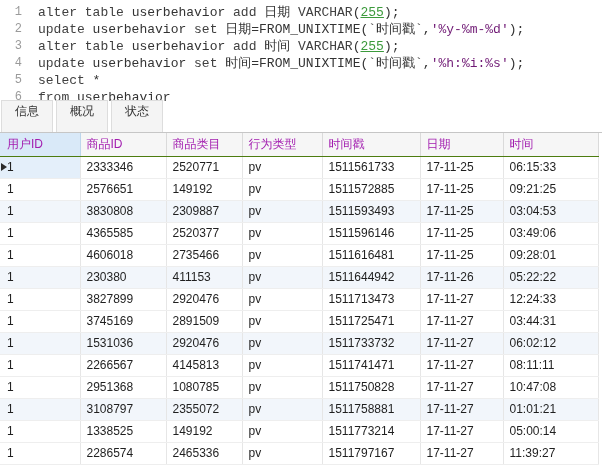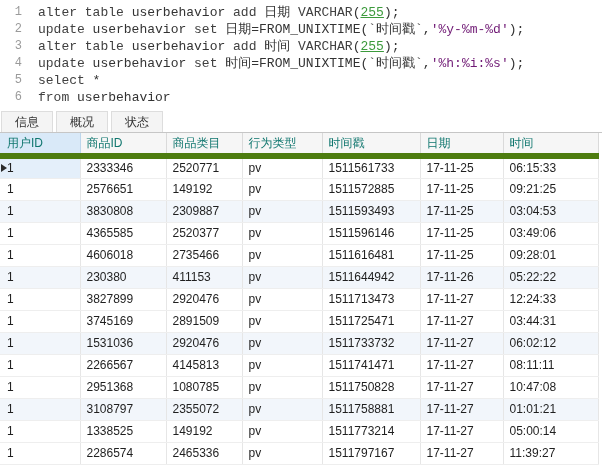--- a/index.html
+++ b/index.html
@@ -15,31 +15,31 @@
   .ed-code { padding-left:16px; color:#333; }
   .tok-kw  { color:#404040; }
   .tok-pl  { color:#333; }
   .tok-fn  { color:#333; }
   .tok-str { color:#701a75; }
   .tok-num { color:#3c9a3c;text-decoration:underline; }
 
   
   .tabbar { display:flex; align-items:flex-end; height:27px; border-bottom:1px solid #c6c6c6;
             background:#fff; padding-left:1px; }
-  .tab { height:21px; line-height:20px; padding:0 13px; font-size:12px; color:#333;
+  .tab { height:32px; line-height:20px; padding:0 13px; font-size:12px; color:#333;
          background:#f4f4f4; border:1px solid #ddd; border-bottom:none; margin-right:3px;
          cursor:default; }
   .tab.active { height:26px; line-height:25px; background:#fff; border:1px solid #999;
                 border-bottom:1px solid #fff; margin-bottom:-1px; z-index:2; position:relative; }
 
   
   table.grid { border-collapse:collapse; table-layout:fixed; width:598px; font-size:12px; }
   .grid th { height:23px; font-weight:normal; text-align:left; padding:0 4px 0 6px;
-             background:#f6f6f6; color:#0f766e; border-right:1px solid #dadada;
-             border-bottom:6px solid #4d7c0f; overflow:hidden; white-space:nowrap; }
+             background:#f6f6f6; color:#a21caf; border-right:1px solid #dadada;
+             border-bottom:1px solid #4d7c0f; overflow:hidden; white-space:nowrap; }
   .grid th.selcol { background:#d9e9f8; border-right:1px solid #bdd6ec; }
   .grid td { height:22px; padding:0 4px 0 6px; color:#1f1f1f; background:#fff;
              border-right:1px solid #e6e6e6; border-bottom:1px solid #eeeeee;
              overflow:hidden; white-space:nowrap; position:relative; }
   .grid th:first-child, .grid td:first-child { padding-left:7px; }
   .grid tr.tint td { background:#f2f6fb; }
   .grid td.selcell { background:#e4effa; }
   .row-arrow { position:absolute; left:1px; top:50%; margin-top:-4px; width:0; height:0;
                border-top:4px solid transparent; border-bottom:4px solid transparent;
                border-left:6px solid #2b2b2b; }

